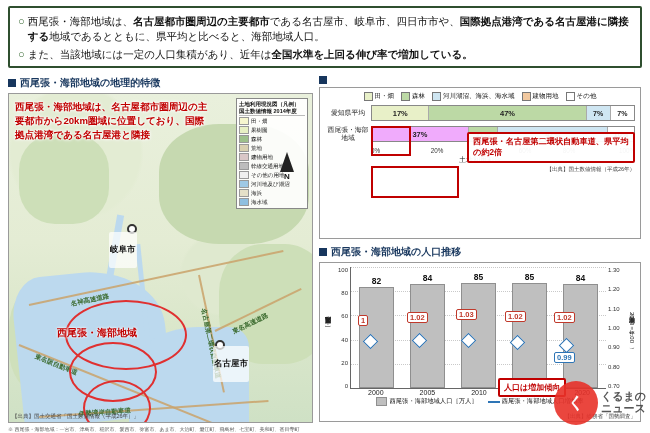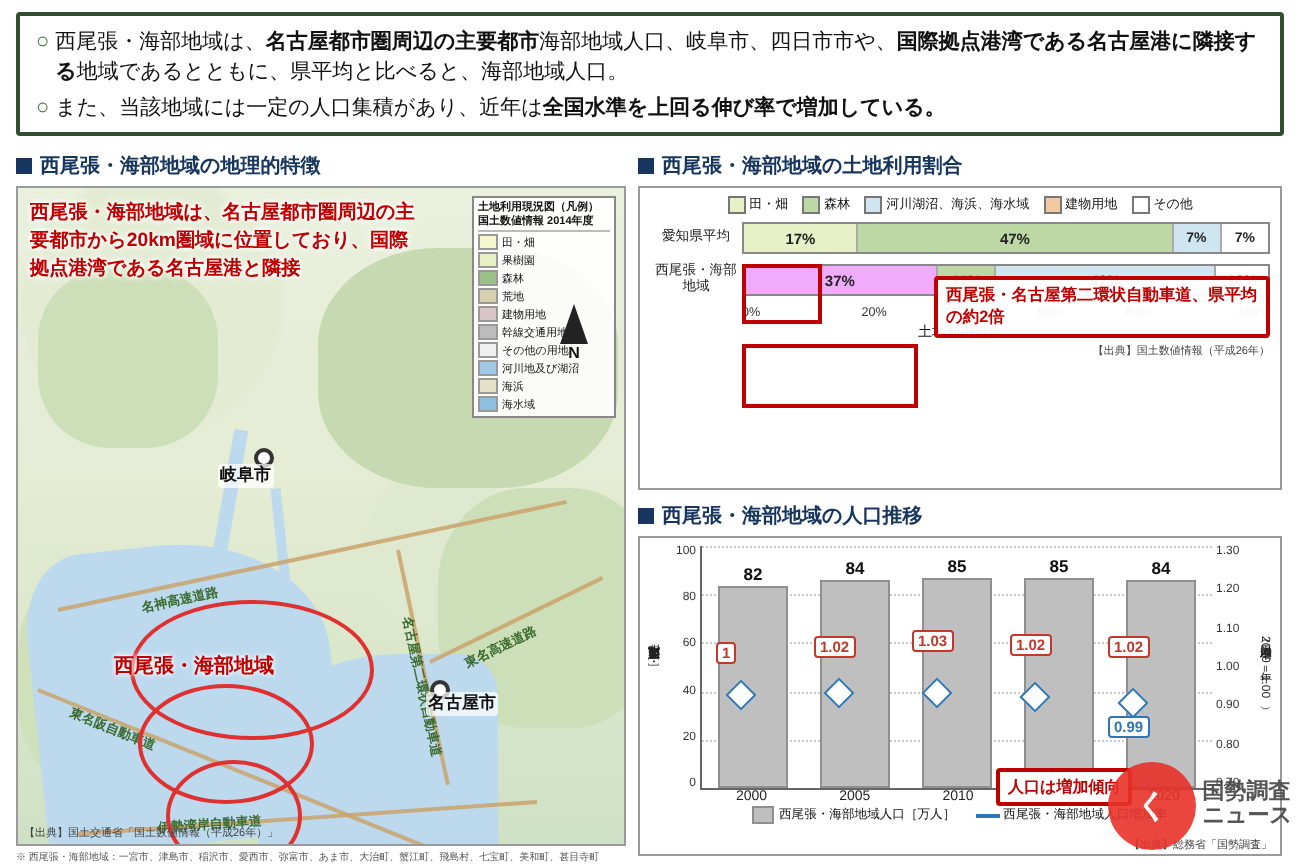--- a/index.html
+++ b/index.html
@@ -96,21 +96,21 @@
   .road{
     position:absolute;background:#caa26a;height:2px;transform-origin:left center;
     opacity:.85;
   }
   .city-dot{
     position:absolute;width:6px;height:6px;border-radius:50%;
     background:#fff;border:2px solid #333;
   }
   .city-label{
     position:absolute;font-size:8.5px;font-weight:bold;color:#111;
-    background:rgba(255,255,255,.72);padding:0 1px;border-radius:2px;white-space:nowrap;
+    background:rgba(255,255,255,.72);padding:12px 1px;border-radius:2px;white-space:nowrap;
   }
   .road-label{
     position:absolute;font-size:6.5px;color:#3b6b2f;font-weight:bold;white-space:nowrap;
     transform-origin:left center;
   }
   .map-callout{
     position:absolute;left:6px;top:6px;width:195px;
     font-size:9.6px;font-weight:bold;color:#c00000;line-height:1.45;
     text-shadow:0 0 2px #fff,0 0 3px #fff,0 0 4px #fff;
   }
@@ -221,21 +221,21 @@
 </style>
 </head>
 <body>
 
 <div class="page">
 
   <div class="top-box">
     <div class="bullet">
       <span class="mark">○</span>
       <span class="txt">
-        <span>西尾張・海部地域は、</span><span class="bold">名古屋都市圏周辺の主要都市</span><span>海部地域人口、岐阜市、四日市市や、</span><span class="bold">国際拠点港湾である名古屋港に隣接する</span><span>地域であるとともに、県平均と比べると、海部地域人口。</span>
+        <span>西尾張・海部地域は、</span><span class="bold">名古屋都市圏周辺の主要都市</span><span>である名古屋市、岐阜市、四日市市や、</span><span class="bold">国際拠点港湾である名古屋港に隣接する</span><span>地域であるとともに、県平均と比べると、海部地域人口。</span>
       </span>
     </div>
     <div class="bullet">
       <span class="mark">○</span>
       <span class="txt">
         <span>また、当該地域には一定の人口集積があり、近年は</span><span class="bold">全国水準を上回る伸び率で増加している。</span>
       </span>
     </div>
   </div>
 
@@ -336,21 +336,20 @@
         <div class="city-label" style="left:204px;top:252px;">名古屋市</div>
 
         <div class="map-src">【出典】国土交通省「国土数値情報（平成26年）」</div>
       </div>
     </div>
 
     <div class="col-right">
 
       <div class="sec-head">
         <span class="sq"></span>
-        <span>西尾張・海部地域の土地利用割合</span>
       </div>
       <div class="chart-panel">
         <div class="lu-legend">
           <div class="it">
               <span class="sw" style="background:#e8f0c8"></span>
               <span>田・畑</span>
             </div>
           <div class="it">
               <span class="sw" style="background:#bcd9a5"></span>
               <span>森林</span>
@@ -496,19 +495,19 @@
 
         <div class="pop-note">人口は増加傾向</div>
         <div class="src" style="position:absolute;right:4px;bottom:1px;">【出典】総務省「国勢調査」</div>
       </div>
     </div>
   </div>
 
   <div class="wm">
     <div class="circ">く</div>
     <div class="wtxt">
-      <div>国勢調査</div>
+      <div>くるまの</div>
       <div>ニュース</div>
     </div>
   </div>
 
   <div class="foot">※ 西尾張・海部地域：一宮市、津島市、稲沢市、愛西市、弥富市、あま市、大治町、蟹江町、飛島村、七宝町、美和町、甚目寺町</div>
 </div>
 
 </body></html>

